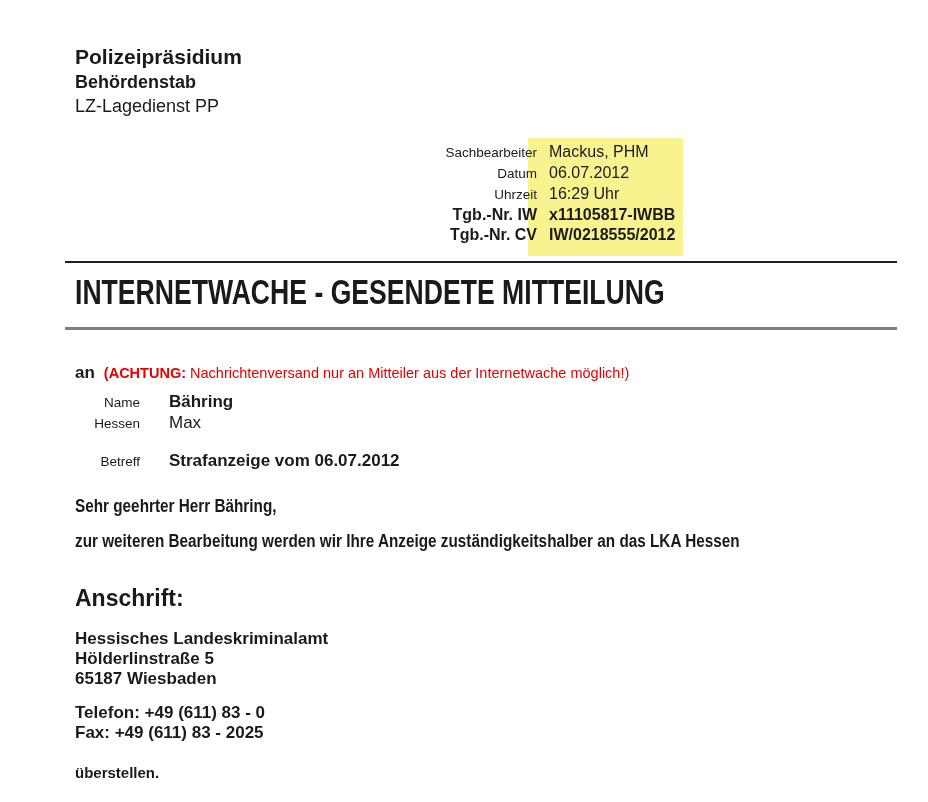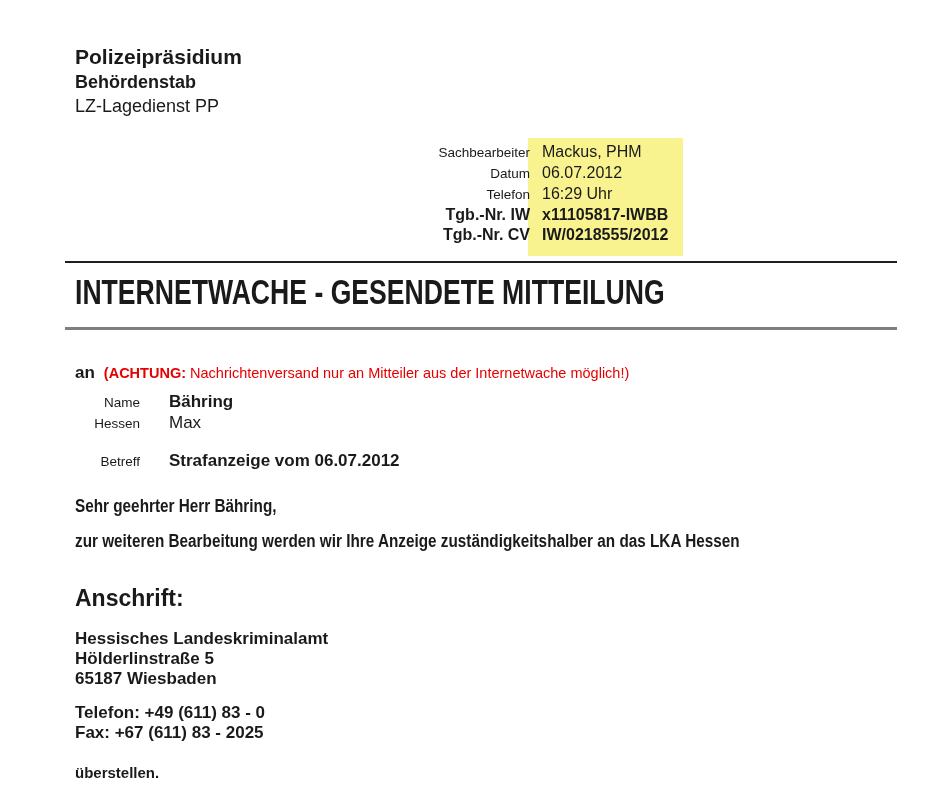--- a/index.html
+++ b/index.html
@@ -31,21 +31,21 @@
   .header-org{font-size:21px;font-weight:bold;line-height:26px;}
   .header-dep{font-size:18px;font-weight:bold;line-height:24px;}
   .header-unit{font-size:18px;line-height:24px;}
 
   
   .highlight-box{
     left:528px;top:138px;width:155px;height:118px;
     background:var(--highlight);
   }
   .meta{left:0;top:142px;width:928px;}
-  .meta-row{display:flex;align-items:baseline;line-height:20px;}
+  .meta-row{display:flex;align-items:baseline;line-height:20px;margin-left:7px;}
   .meta-label{width:530px;text-align:right;font-size:13.5px;}
   .meta-value{margin-left:12px;font-size:16px;white-space:nowrap;}
   .meta-row.strong .meta-label{font-size:16px;font-weight:bold;}
   .meta-row.strong .meta-value{font-weight:bold;}
 
   
   .rule-top{left:65px;top:261px;width:832px;height:2px;background:var(--rule-dark);}
   .rule-bottom{left:65px;top:327px;width:832px;height:3px;background:var(--rule-gray);}
 
   
@@ -88,21 +88,21 @@
   <div class="abs meta">
     <div class="meta-row">
       <span class="meta-label">Sachbearbeiter</span>
       <span class="meta-value">Mackus, PHM</span>
     </div>
     <div class="meta-row">
       <span class="meta-label">Datum</span>
       <span class="meta-value">06.07.2012</span>
     </div>
     <div class="meta-row">
-      <span class="meta-label">Telefon</span>
+      <span class="meta-label">Uhrzeit</span>
       <span class="meta-value">16:29 Uhr</span>
     </div>
     <div class="meta-row strong">
       <span class="meta-label">Tgb.-Nr. IW</span>
       <span class="meta-value">x11105817-IWBB</span>
     </div>
     <div class="meta-row strong">
       <span class="meta-label">Tgb.-Nr. CV</span>
       <span class="meta-value">IW/0218555/2012</span>
     </div>
@@ -148,18 +148,18 @@
   <div class="abs address-heading">Anschrift:</div>
 
   <div class="abs address">
     <div>Hessisches Landeskriminalamt</div>
     <div>Hölderlinstraße 5</div>
     <div>65187 Wiesbaden</div>
   </div>
 
   <div class="abs phones">
     <div>Telefon: +49 (611) 83 - 0</div>
-    <div>Fax: +67 (611) 83 - 2025</div>
+    <div>Fax: +49 (611) 83 - 2025</div>
   </div>
 
   <div class="abs closing">überstellen.</div>
 
 </div>
 
 </body></html>

